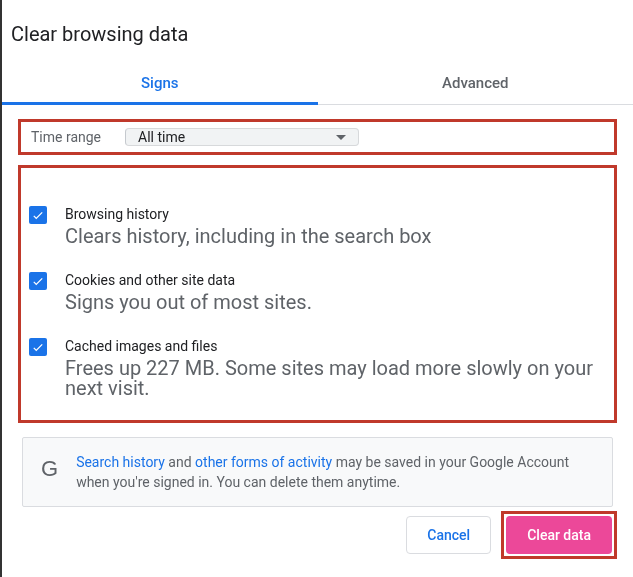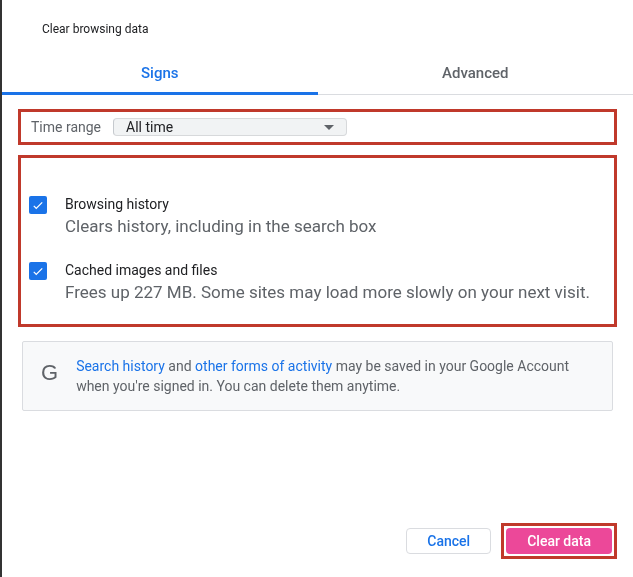--- a/index.html
+++ b/index.html
@@ -7,23 +7,23 @@
       font-family: Roboto, Arial, sans-serif;
       font-size: 14px;
       color: #202124;
       background: #fff;
       width: 633px;
       height: 577px;
       position: relative;
       border-left: 2px solid #333;
     }
     .dialog-title {
-      font-size: 12px;
-      color: #202124;
-      padding: 22px 0 18px 40px;
+      font-size: 20px;
+      color: #202124;
+      padding: 22px 0 18px 9px;
       font-weight: 400;
     }
     .tabs {
       display: flex;
       border-bottom: 1px solid #dadce0;
     }
     .tab {
       flex: 1;
       text-align: center;
       padding: 10px 0 12px 0;
@@ -49,21 +49,21 @@
       padding: 14px 16px 0 16px;
     }
     .highlight-box {
       border: 3px solid #c0392b;
       padding: 6px;
       margin-bottom: 10px;
     }
     .time-range-row {
       display: flex;
       align-items: center;
-      gap: 12px;
+      gap: 24px;
     }
     .time-range-label {
       color: #5f6368;
       font-size: 14px;
       padding-left: 4px;
     }
     .select-box {
       flex: 0 0 234px;
       display: flex;
       align-items: center;
@@ -104,21 +104,21 @@
     }
     .checkbox svg { width: 14px; height: 14px; }
     .opt-text { flex: 1; }
     .opt-title {
       color: #202124;
       font-size: 14px;
       line-height: 20px;
     }
     .opt-desc {
       color: #5f6368;
-      font-size: 17px;
+      font-size: 20px;
       line-height: 20px;
       margin-top: 2px;
     }
     .notice-box {
       margin: 14px 4px 0 4px;
       border: 1px solid #dadce0;
       background: #f8f9fa;
       padding: 14px 18px;
       display: flex;
       gap: 18px;
@@ -147,21 +147,21 @@
       position: absolute;
       bottom: 18px;
       right: 16px;
       display: flex;
       align-items: center;
       gap: 10px;
     }
     .btn {
       font-size: 14px;
       font-weight: 500;
-      padding: 4px 20px;
+      padding: 10px 20px;
       border-radius: 4px;
       cursor: pointer;
       border: 1px solid transparent;
     }
     .btn-cancel {
       color: #1a73e8;
       background: #fff;
       border: 1px solid #dadce0;
     }
     .btn-primary-wrap {
@@ -202,28 +202,39 @@
         <svg viewBox="0 0 24 24">
             <path fill="#fff" d="M9 16.2l-3.5-3.5L4 14.2 9 19.2 20 8.2l-1.5-1.5z"></path>
           </svg>
       </div>
       <div class="opt-text">
         <div class="opt-title">Browsing history</div>
         <div class="opt-desc">Clears history, including in the search box</div>
       </div>
     </div>
 
-
     <div class="option-row">
       <div class="checkbox">
         <svg viewBox="0 0 24 24">
             <path fill="#fff" d="M9 16.2l-3.5-3.5L4 14.2 9 19.2 20 8.2l-1.5-1.5z"></path>
           </svg>
       </div>
       <div class="opt-text">
+        <div class="opt-title">Cookies and other site data</div>
+        <div class="opt-desc">Signs you out of most sites.</div>
+      </div>
+    </div>
+
+    <div class="option-row">
+      <div class="checkbox">
+        <svg viewBox="0 0 24 24">
+            <path fill="#fff" d="M9 16.2l-3.5-3.5L4 14.2 9 19.2 20 8.2l-1.5-1.5z"></path>
+          </svg>
+      </div>
+      <div class="opt-text">
         <div class="opt-title">Cached images and files</div>
         <div class="opt-desc">Frees up 227 MB. Some sites may load more slowly on your next visit.</div>
       </div>
     </div>
 
   </div>
 
   <div class="notice-box">
     <div class="g-logo">G</div>
     <div class="notice-text">

